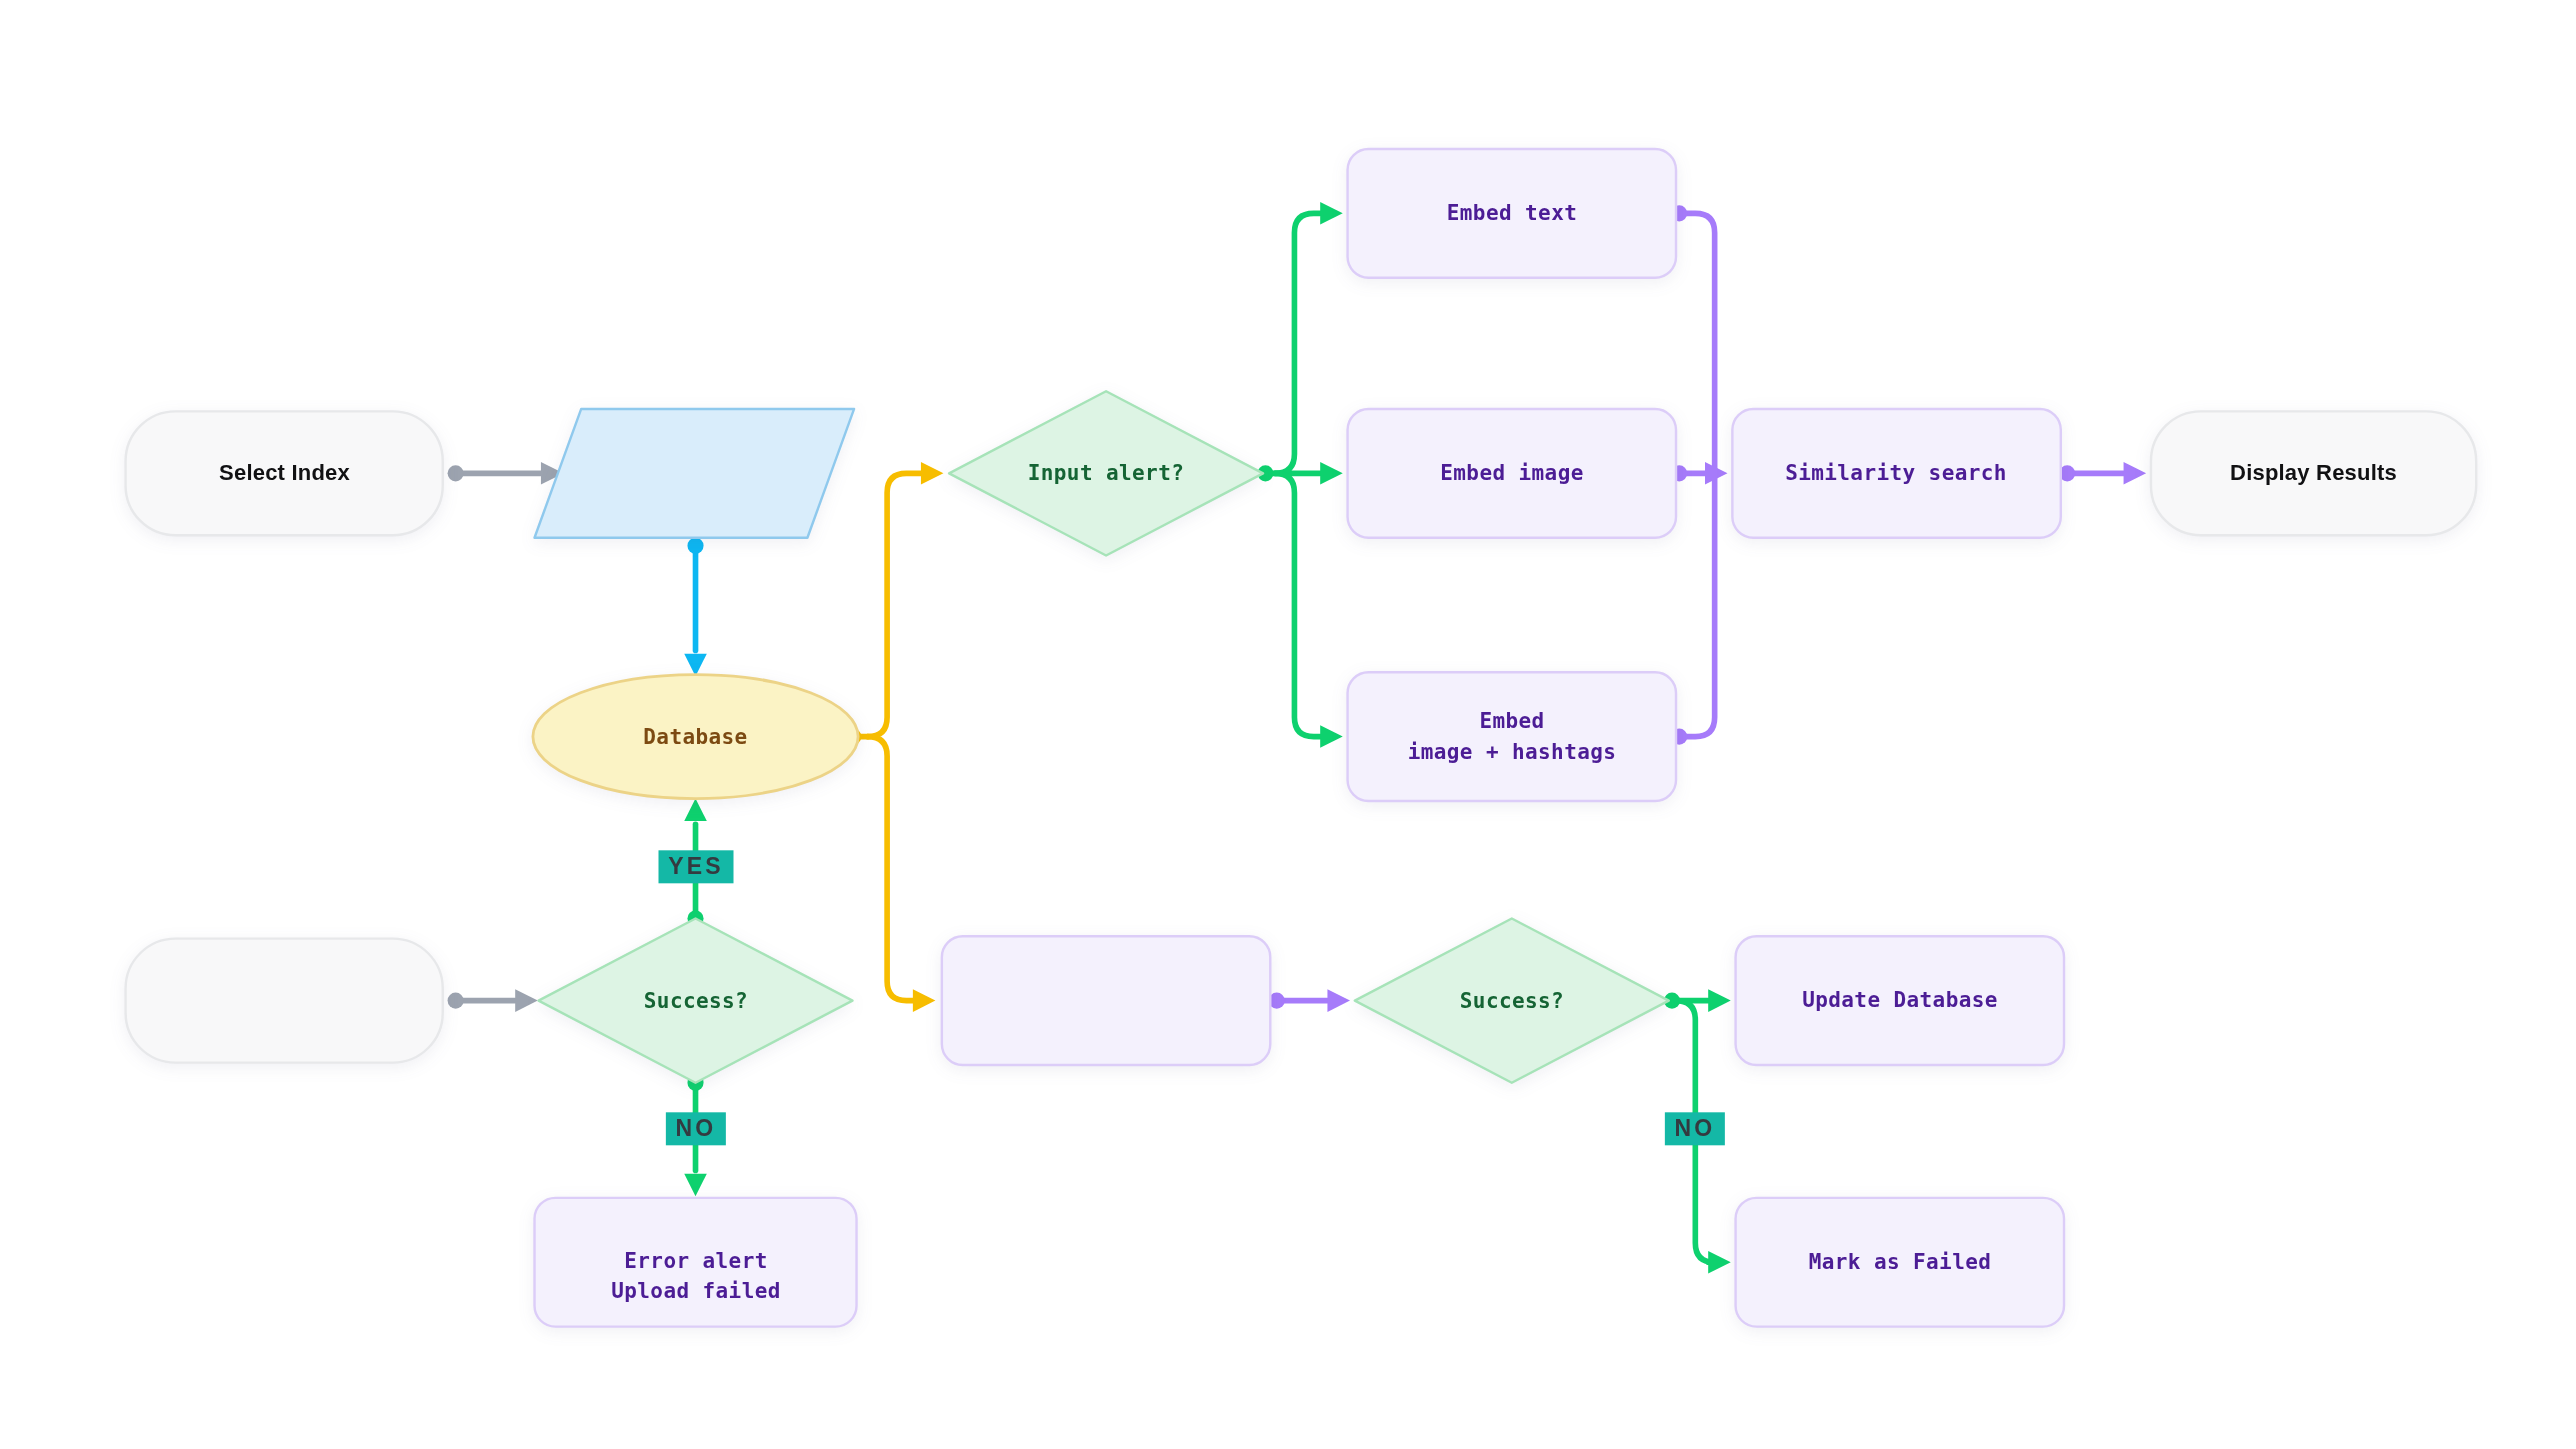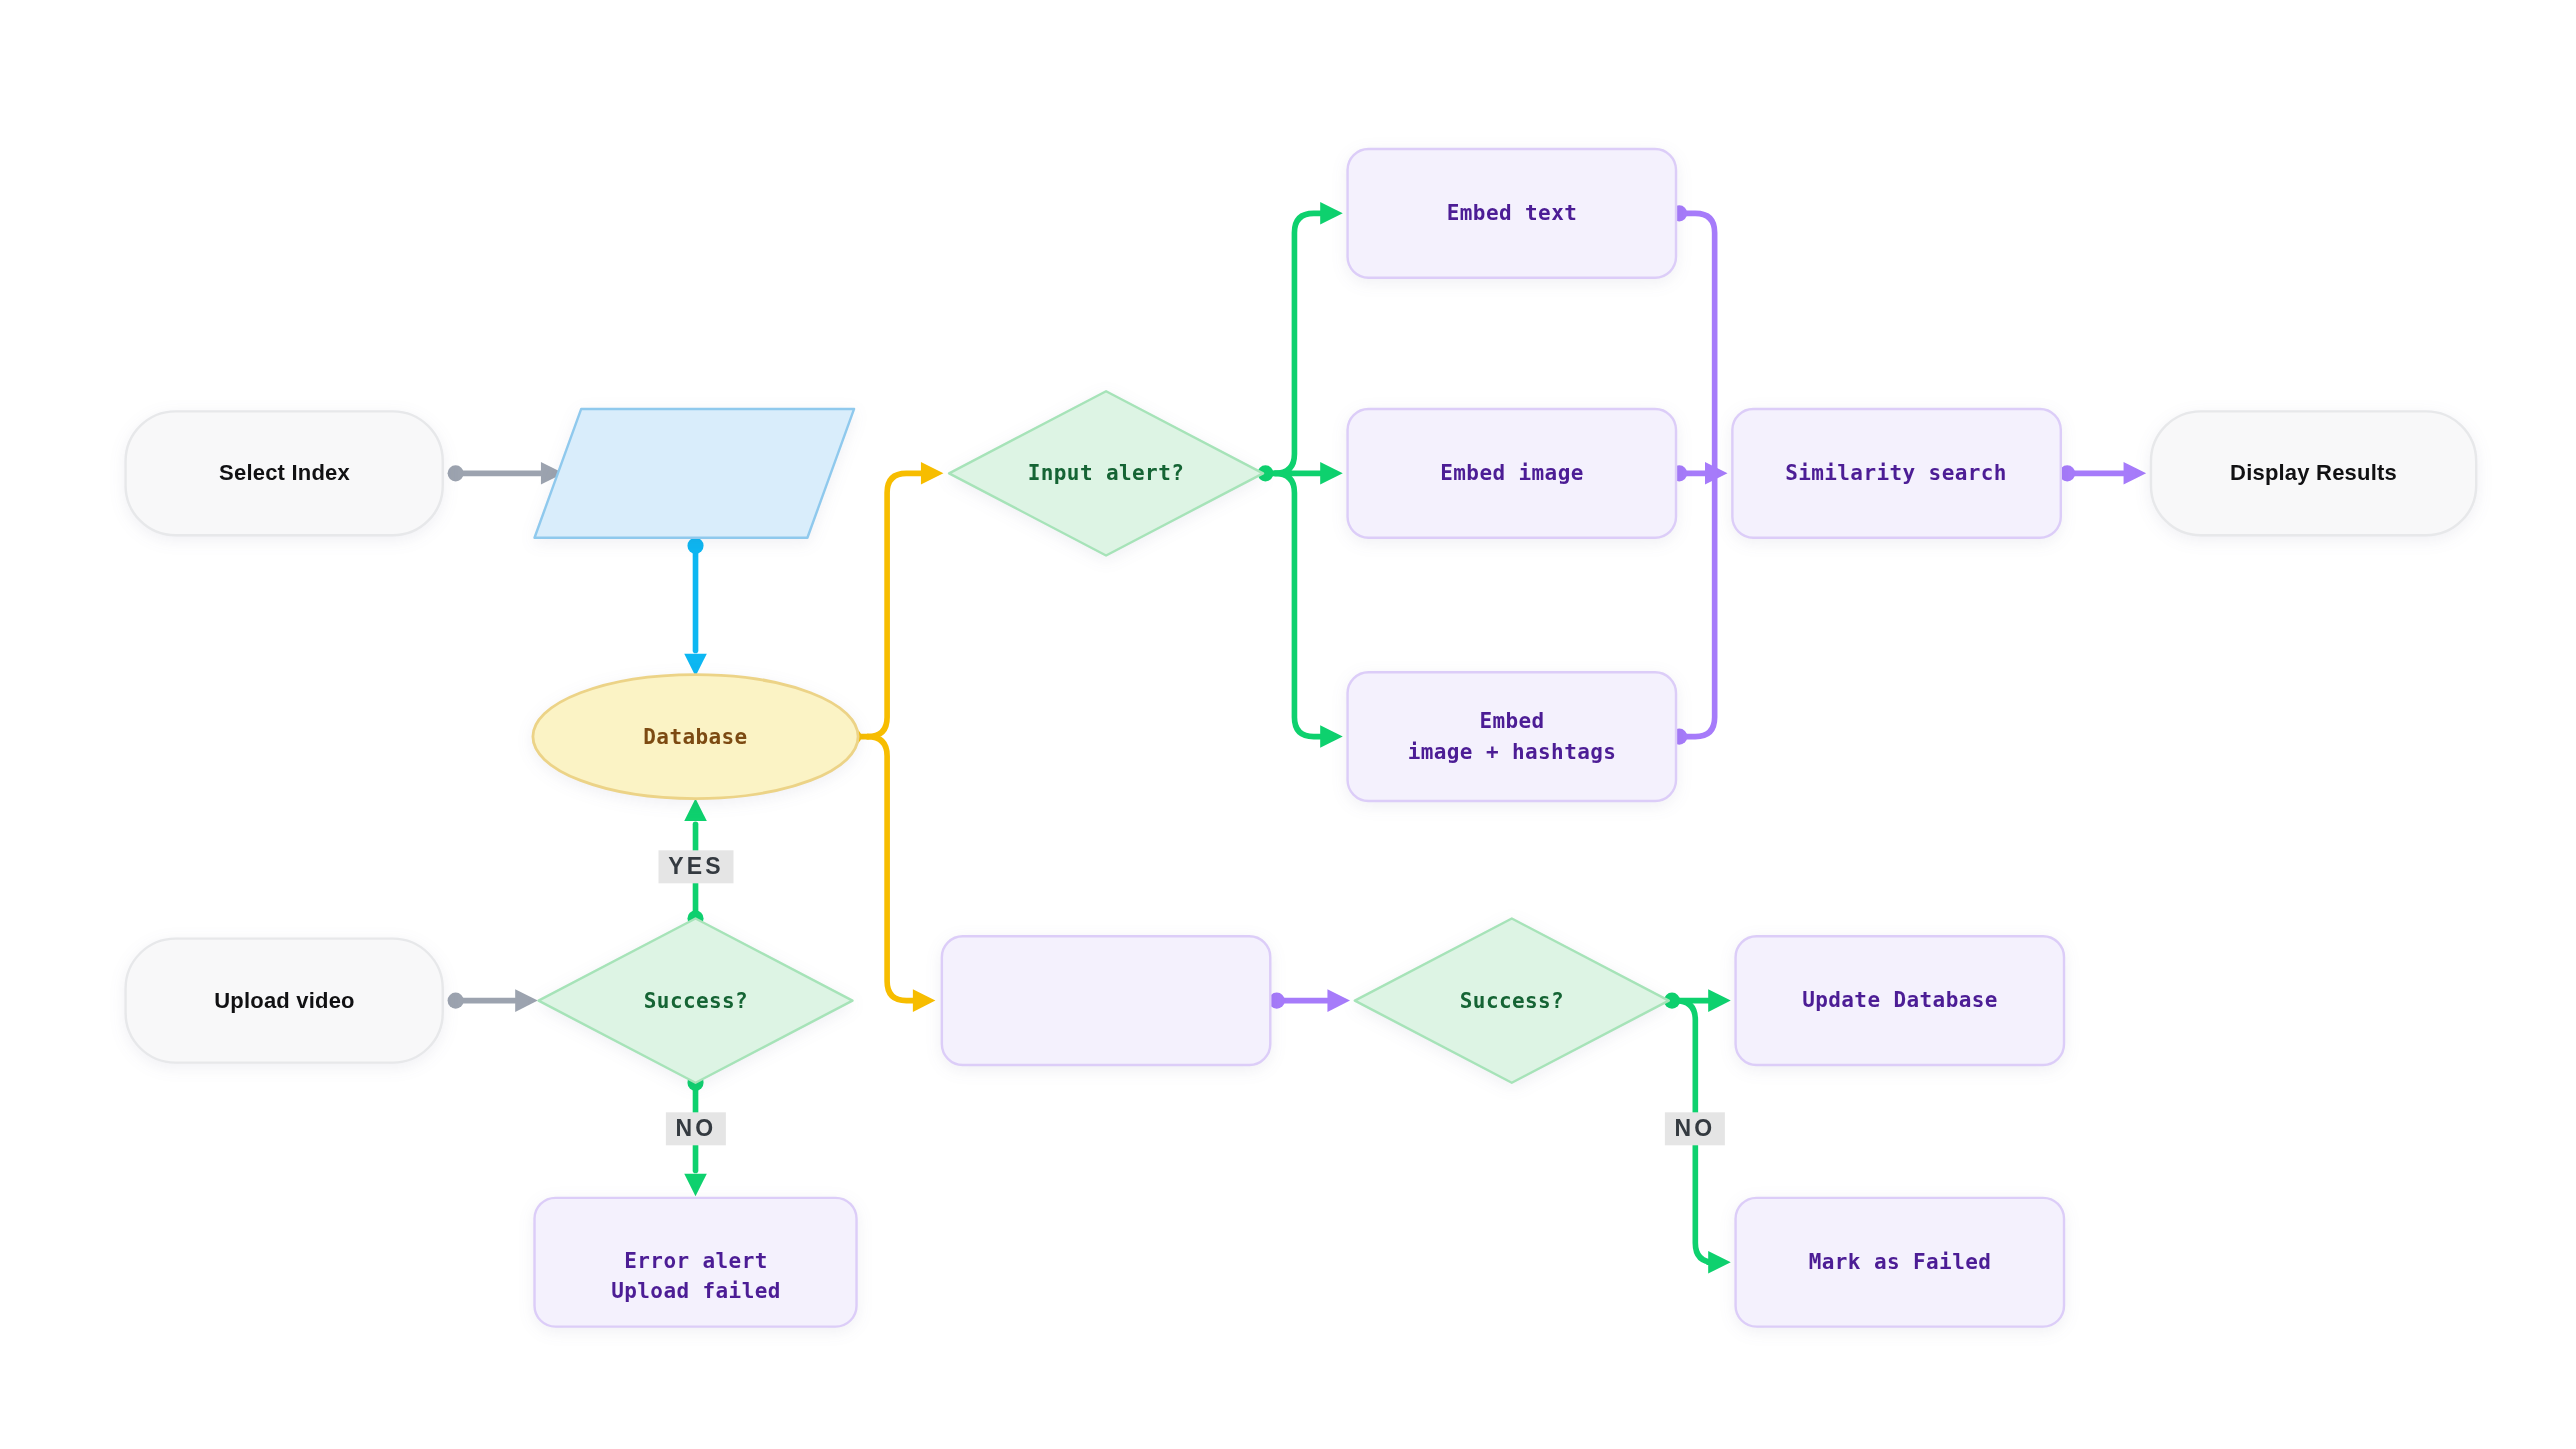--- a/index.html
+++ b/index.html
@@ -43,21 +43,21 @@
   .pill-label{font-family:"Liberation Sans",sans-serif;font-weight:600;
     font-size:22px;letter-spacing:0.2px;color:var(--pill_text);}
   .box-label{color:var(--box_text);}
   .decision-label{color:var(--decision_text);}
   .io-label{color:var(--io_text);}
   .db-label{color:var(--db_text);}
 
   
   .edge-label{
     position:absolute;transform:translate(-50%,-50%);
-    background:#e5e5e5;padding:3.2px 9.7px;
+    background:#14b8a6;padding:3.2px 9.7px;
     font-family:"Liberation Sans",sans-serif;font-weight:bold;
     font-size:23px;letter-spacing:3.2px;color:var(--label_text);
   }
 </style>
 </head>
 <body>
 
 <div class="canvas">
 
   <svg class="layer" viewBox="0 0 3200 1800" width="2576" height="1449">
@@ -141,21 +141,20 @@
 
   <div class="node-label pill-label" style="left:126px;top:411px;width:317px;height:124px;">Select Index</div>
   <div class="node-label decision-label" style="left:949px;top:391px;width:314px;height:164px;">Input alert?</div>
   <div class="node-label box-label" style="left:1348px;top:149px;width:328px;height:129px;">Embed text</div>
   <div class="node-label box-label" style="left:1348px;top:409px;width:328px;height:129px;">Embed image</div>
   <div class="node-label box-label" style="left:1348px;top:672px;width:328px;height:129px;">Embed
 image + hashtags</div>
   <div class="node-label box-label" style="left:1732px;top:409px;width:328px;height:129px;">Similarity search</div>
   <div class="node-label pill-label" style="left:2151px;top:411px;width:325px;height:124px;">Display Results</div>
   <div class="node-label db-label" style="left:533px;top:675px;width:325px;height:124px;">Database</div>
-  <div class="node-label pill-label" style="left:126px;top:939px;width:317px;height:124px;">Upload video</div>
   <div class="node-label decision-label" style="left:539px;top:919px;width:314px;height:164px;">Success?</div>
   <div class="node-label box-label" style="left:535px;top:1198px;width:322px;height:156px;">Error alert
 Upload failed</div>
   <div class="node-label decision-label" style="left:1355px;top:919px;width:314px;height:164px;">Success?</div>
   <div class="node-label box-label" style="left:1736px;top:936px;width:328px;height:129px;">Update Database</div>
   <div class="node-label box-label" style="left:1736px;top:1198px;width:328px;height:129px;">Mark as Failed</div>
 
   <div class="edge-label" style="left:696px;top:867px;">YES</div>
   <div class="edge-label" style="left:696px;top:1129px;">NO</div>
   <div class="edge-label" style="left:1695px;top:1129px;">NO</div>

